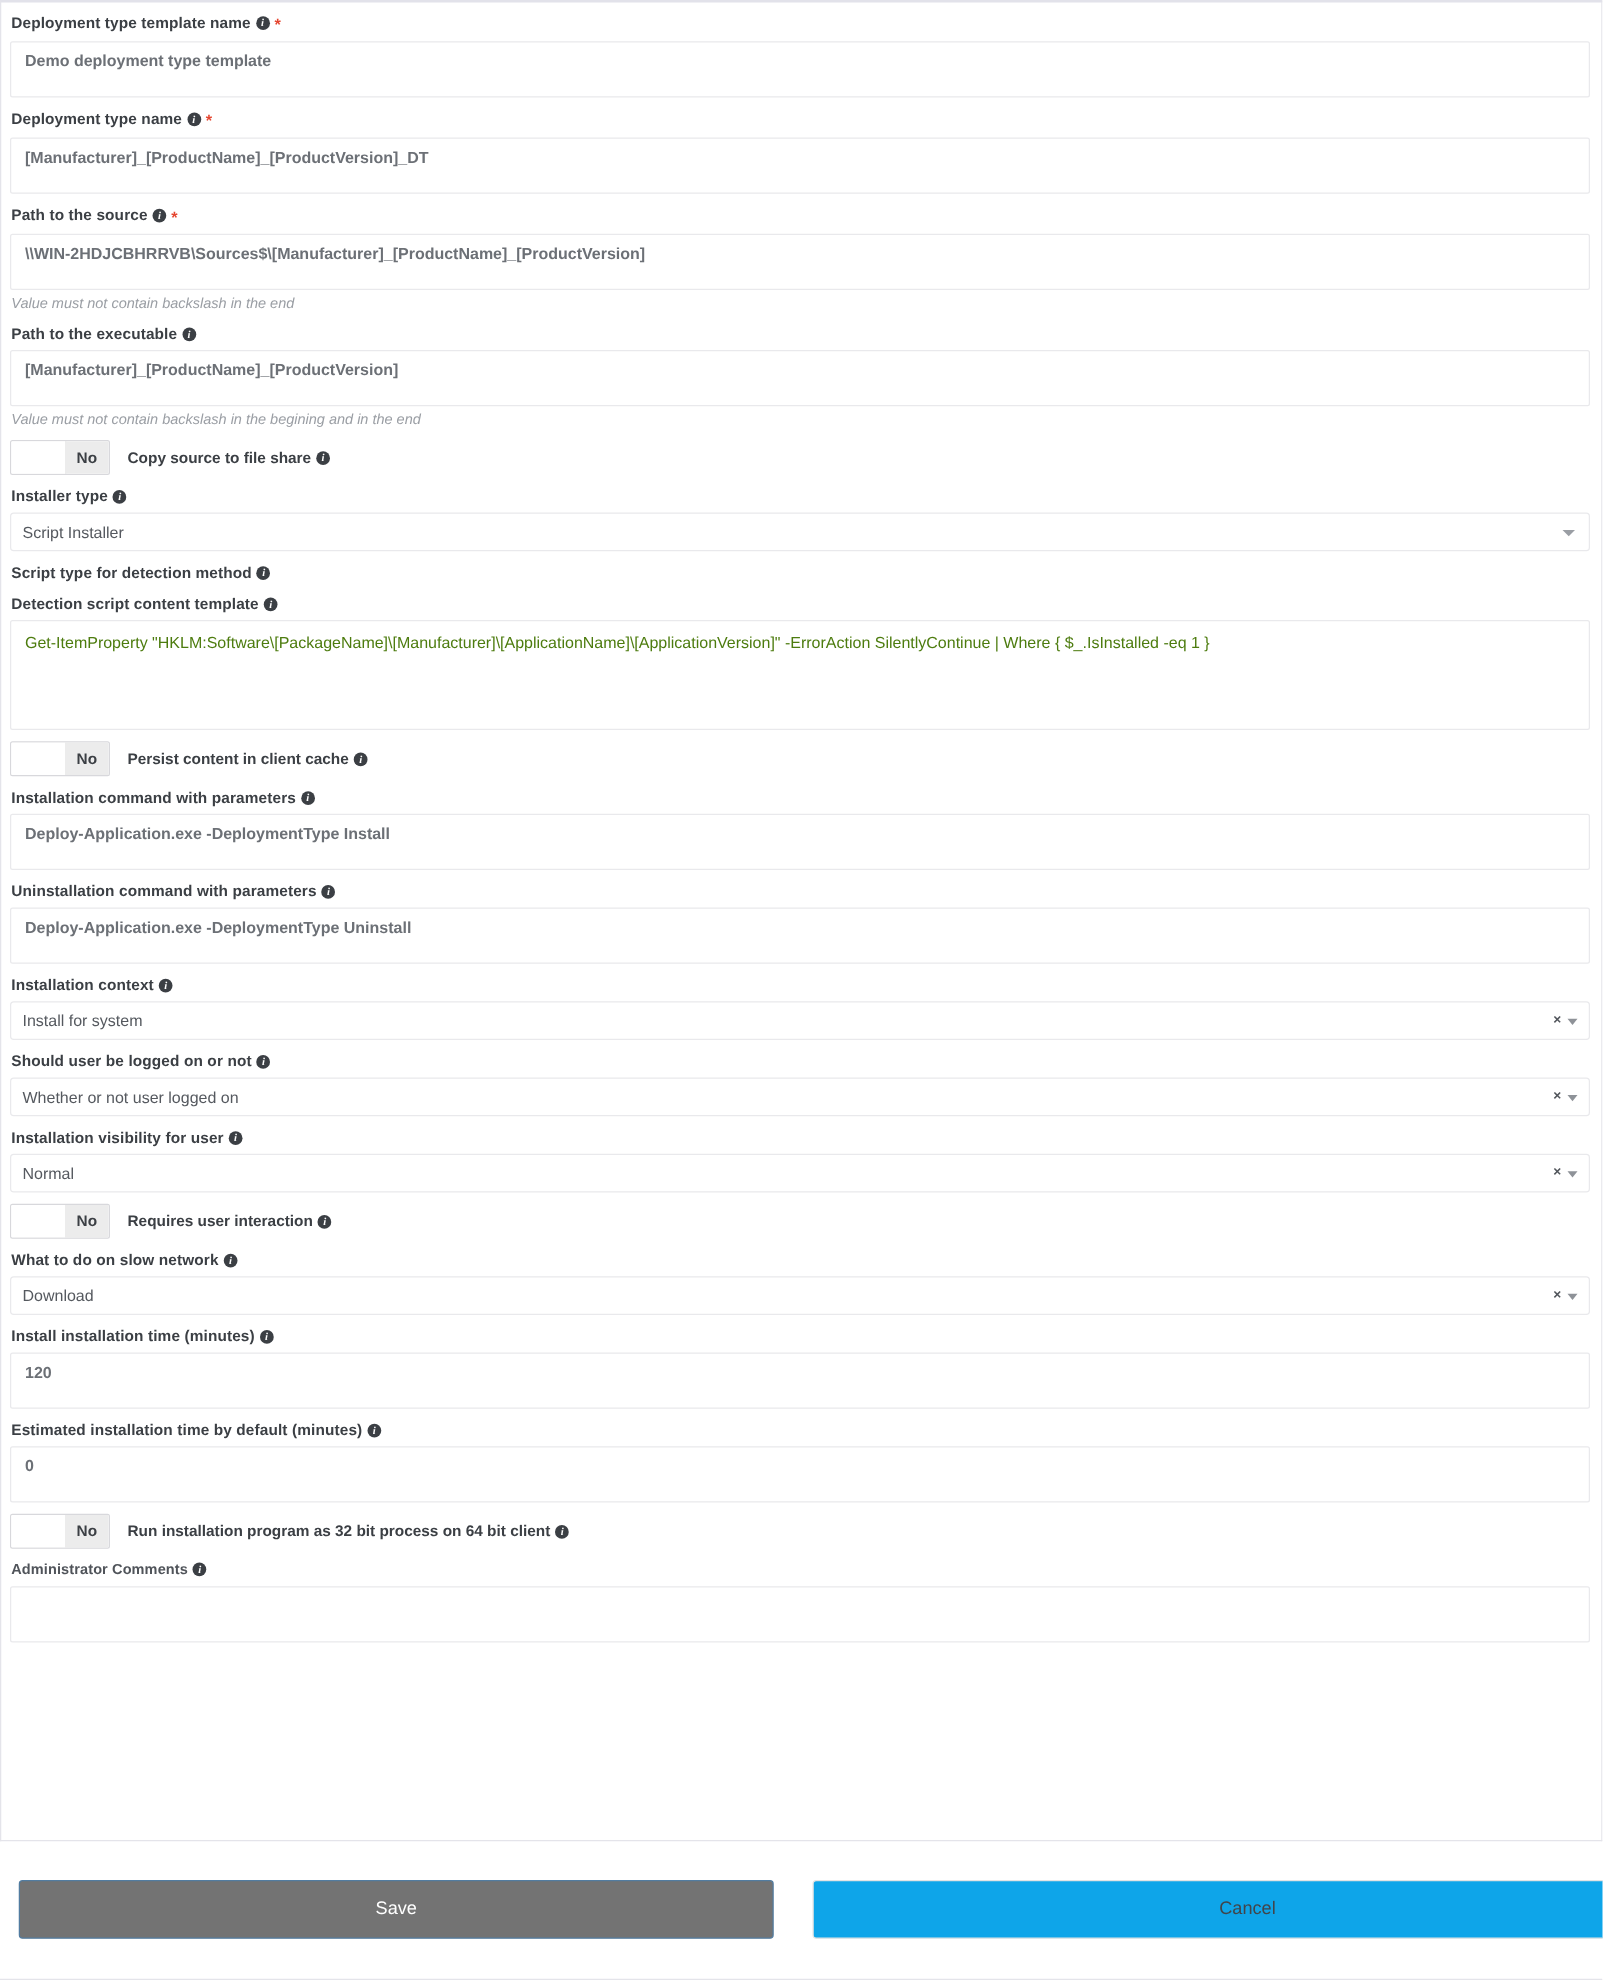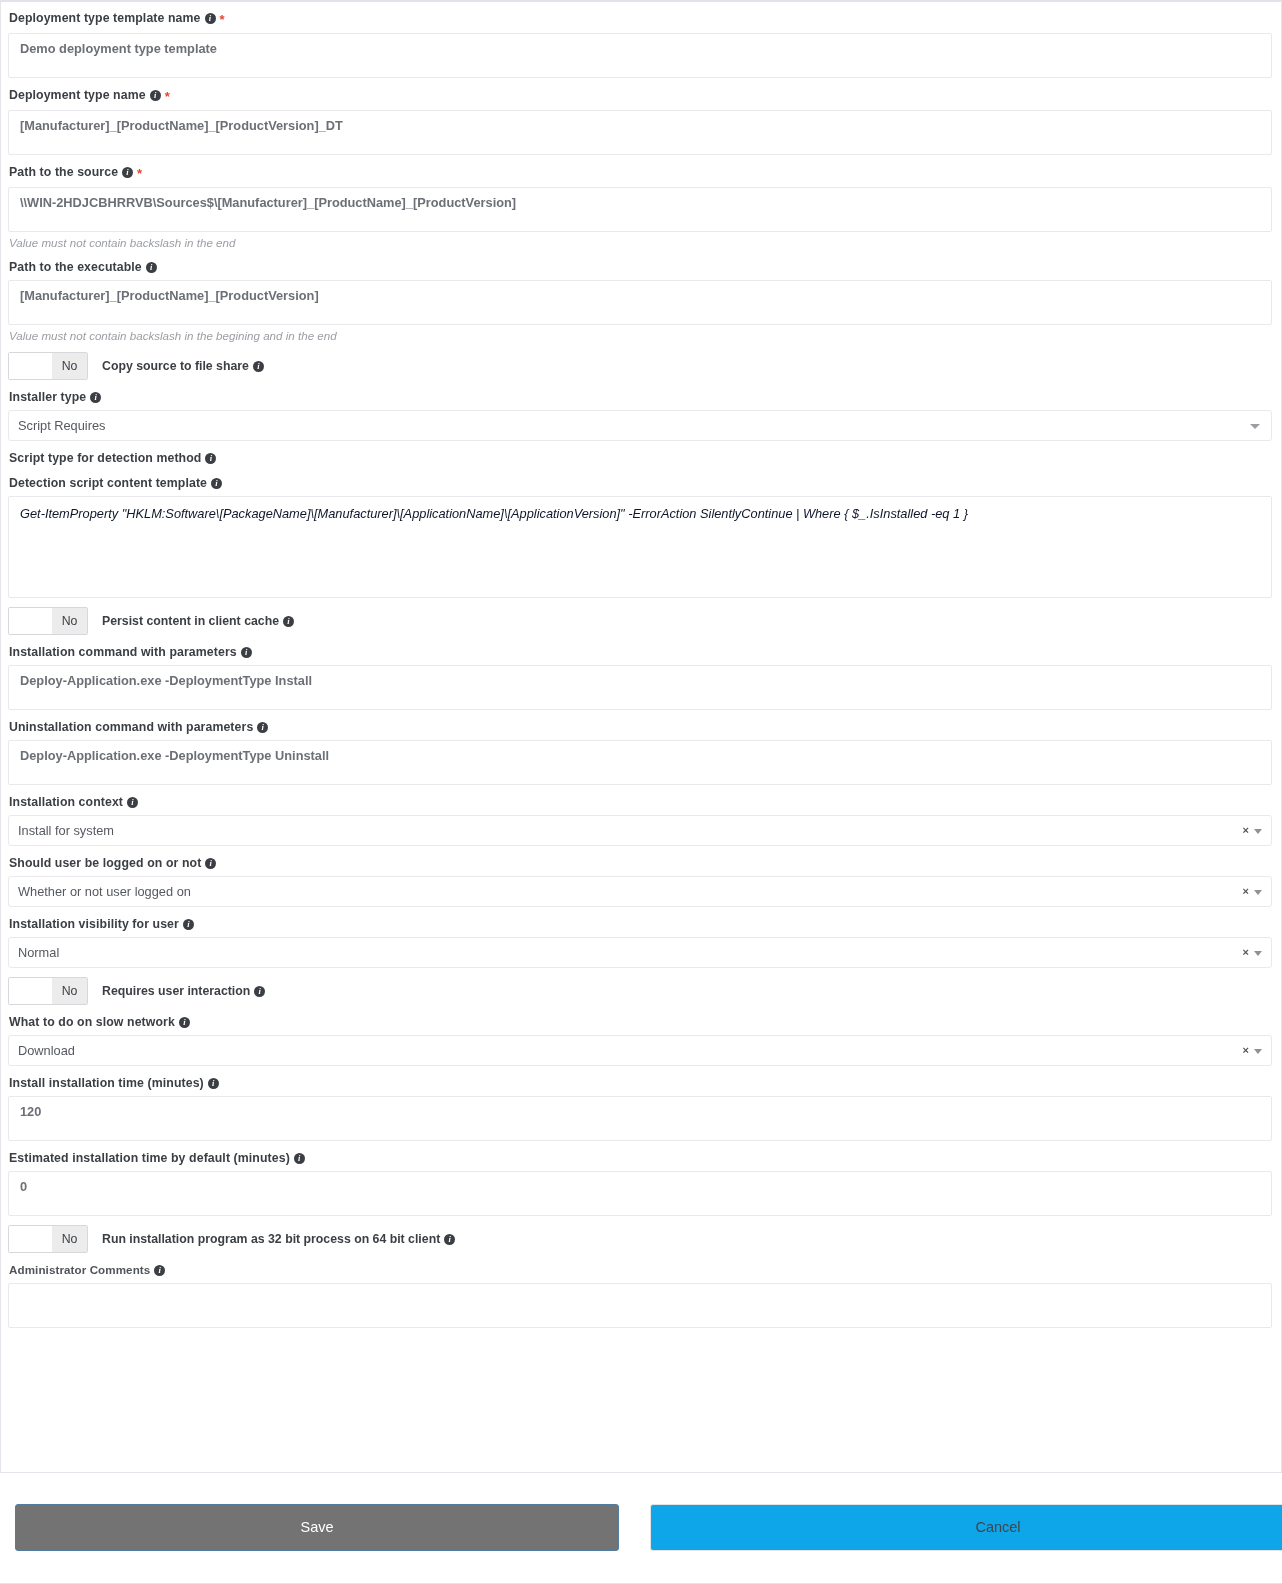--- a/index.html
+++ b/index.html
@@ -76,31 +76,30 @@
     padding: 0 11px;
     white-space: nowrap;
     overflow: hidden;
     font-family: "Liberation Sans", sans-serif;
     font-weight: bold;
   }
 
   .textarea {
     display: block;
     width: 100%;
-    height: 102px;
+    height: 88px;
     background: #ffffff;
     border: 1px solid #e9e9ec;
     border-radius: 2px;
     font-size: 12.8px;
-    color: #0f172a;
+    color: #4d7c0f;
     padding: 8px 11px;
     line-height: 18px;
     white-space: nowrap;
     overflow: hidden;
-    font-style: italic;
   }
 
   .hint {
     font-size: 11.6px;
     color: #9a9ea4;
     margin: 3px 0 0 1px;
     line-height: 15px;
     font-style: italic;
   }
 
@@ -161,21 +160,21 @@
     background: #ffffff;
     border-right: 1px solid #dcdce0;
   }
   .toggle .state {
     position: absolute;
     right: 0; top: 0;
     width: 35px; height: 26px;
     background: #ececec;
     color: #3b3f44;
     font-size: 12.3px;
-    font-weight: normal;
+    font-weight: bold;
     line-height: 26px;
     text-align: center;
   }
   .toggle-label {
     margin-left: 14px;
     font-size: 12.3px;
     font-weight: bold;
     color: #3b3f44;
     line-height: 16px;
     white-space: nowrap;
@@ -246,21 +245,21 @@
       </div>
       <div class="toggle-row">
         <div class="toggle">
           <div class="knob"></div>
           <div class="state">No</div>
         </div>
         <div class="toggle-label"><span>Copy source to file share</span><span class="info-icon">i</span></div>
       </div>
       <div class="field">
         <div class="lbl"><span>Installer type</span><span class="info-icon">i</span></div>
-        <div class="select"><span>Script Requires</span><span class="caret"></span></div>
+        <div class="select"><span>Script Installer</span><span class="caret"></span></div>
       </div>
       <div class="field">
         <div class="lbl"><span>Script type for detection method</span><span class="info-icon">i</span></div>
       </div>
       <div class="field">
         <div class="lbl"><span>Detection script content template</span><span class="info-icon">i</span></div>
         <div class="textarea">Get-ItemProperty "HKLM:Software\[PackageName]\[Manufacturer]\[ApplicationName]\[ApplicationVersion]" -ErrorAction SilentlyContinue | Where { $_.IsInstalled -eq 1 }</div>
       </div>
       <div class="toggle-row">
         <div class="toggle">

